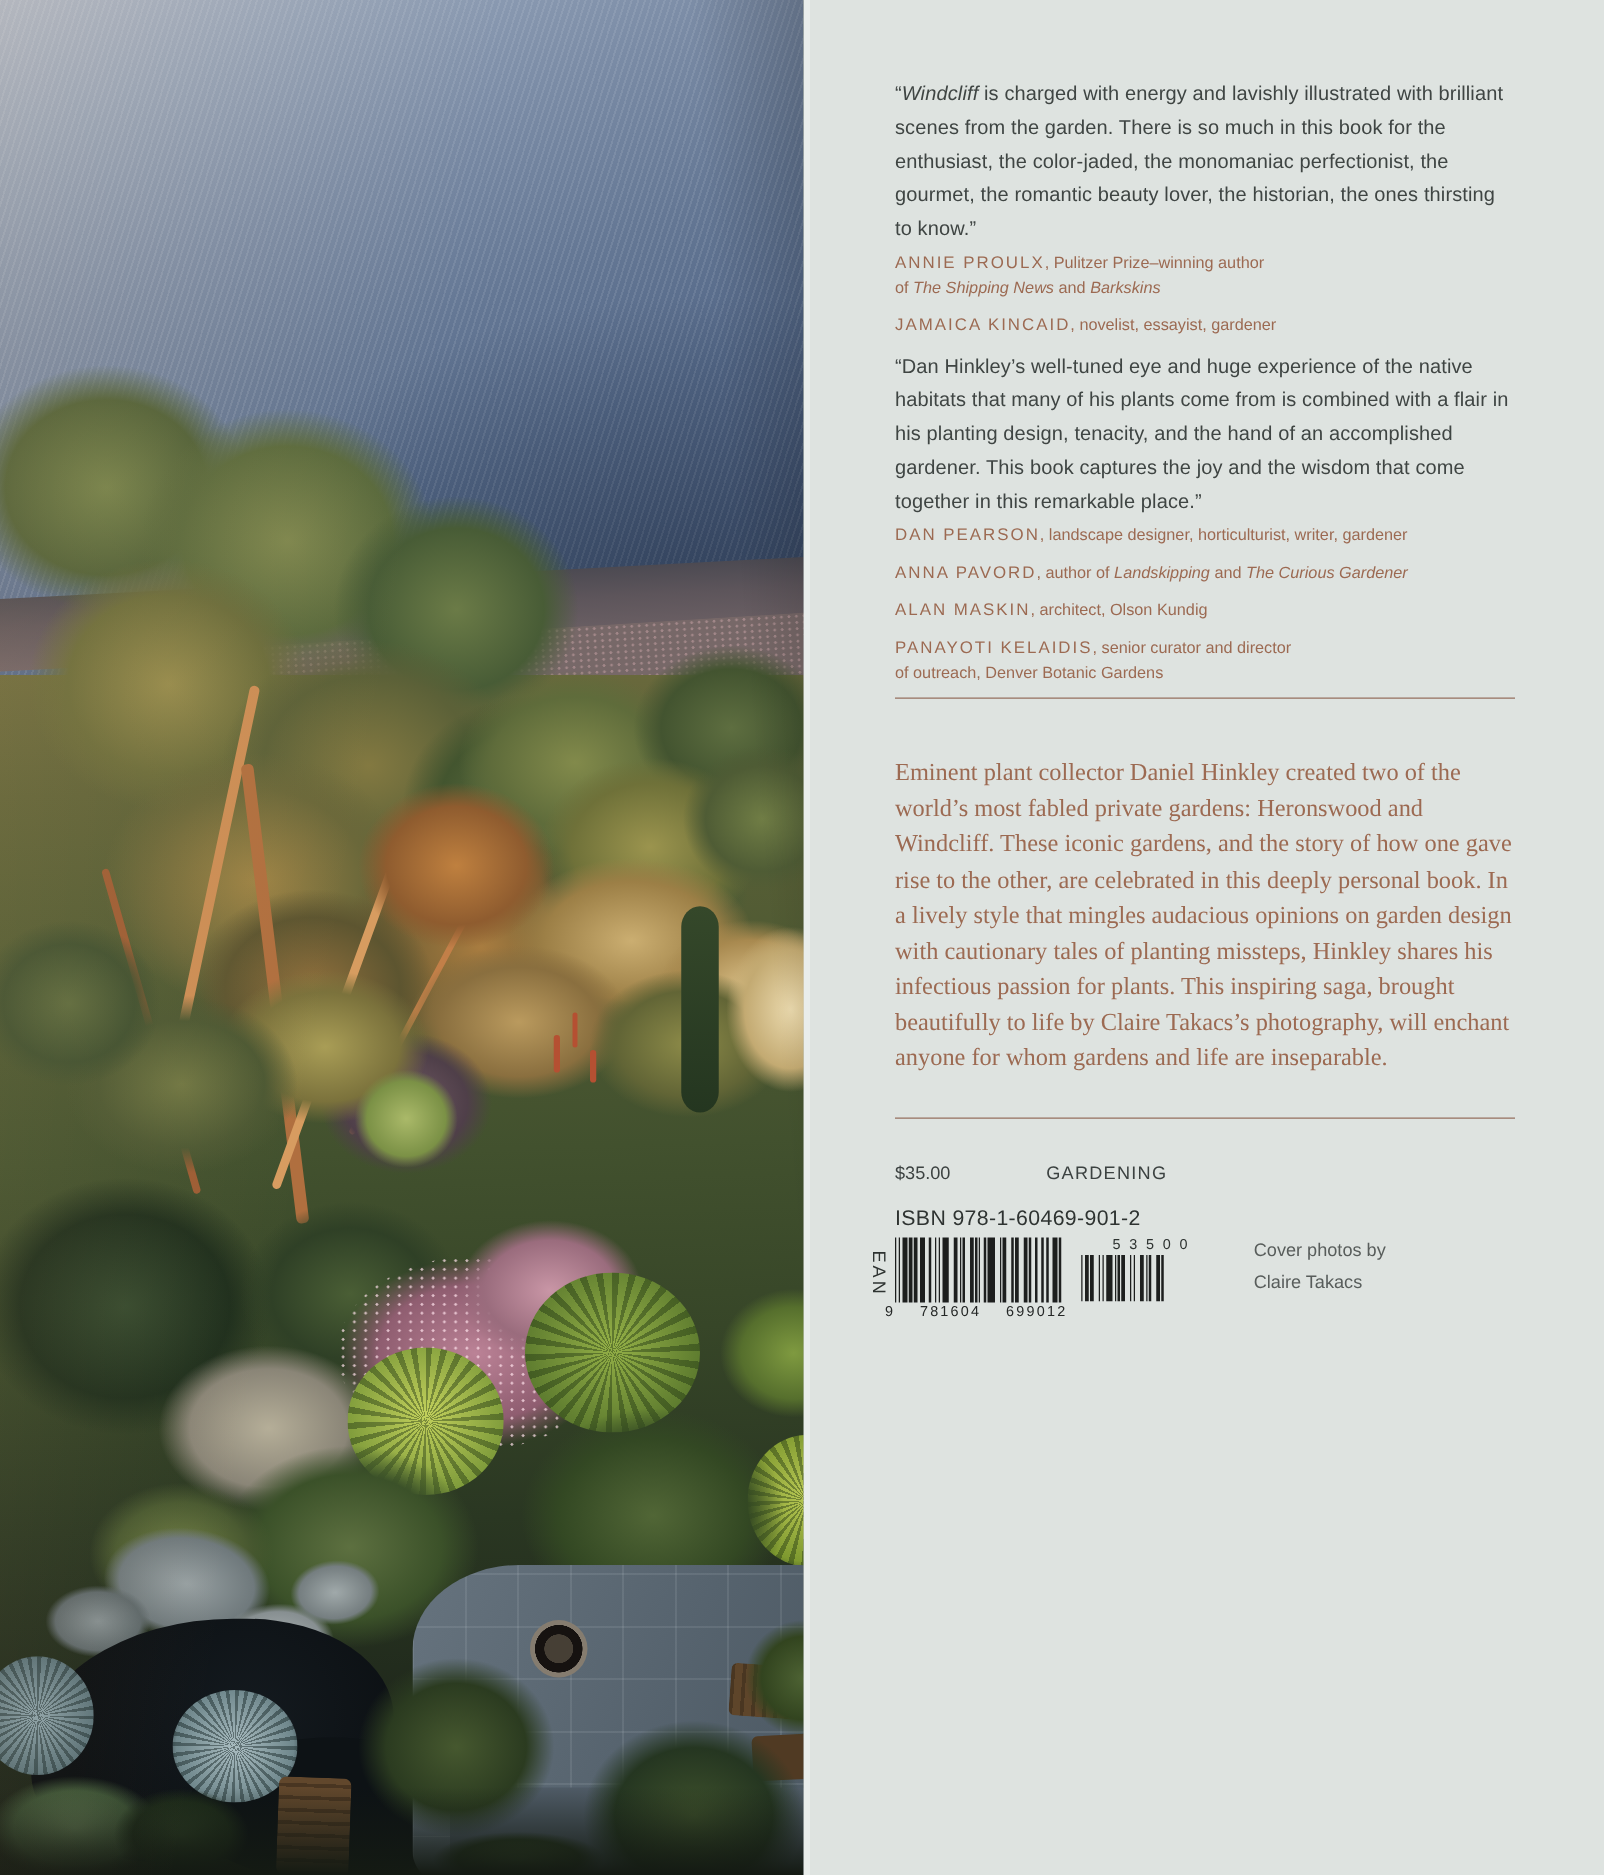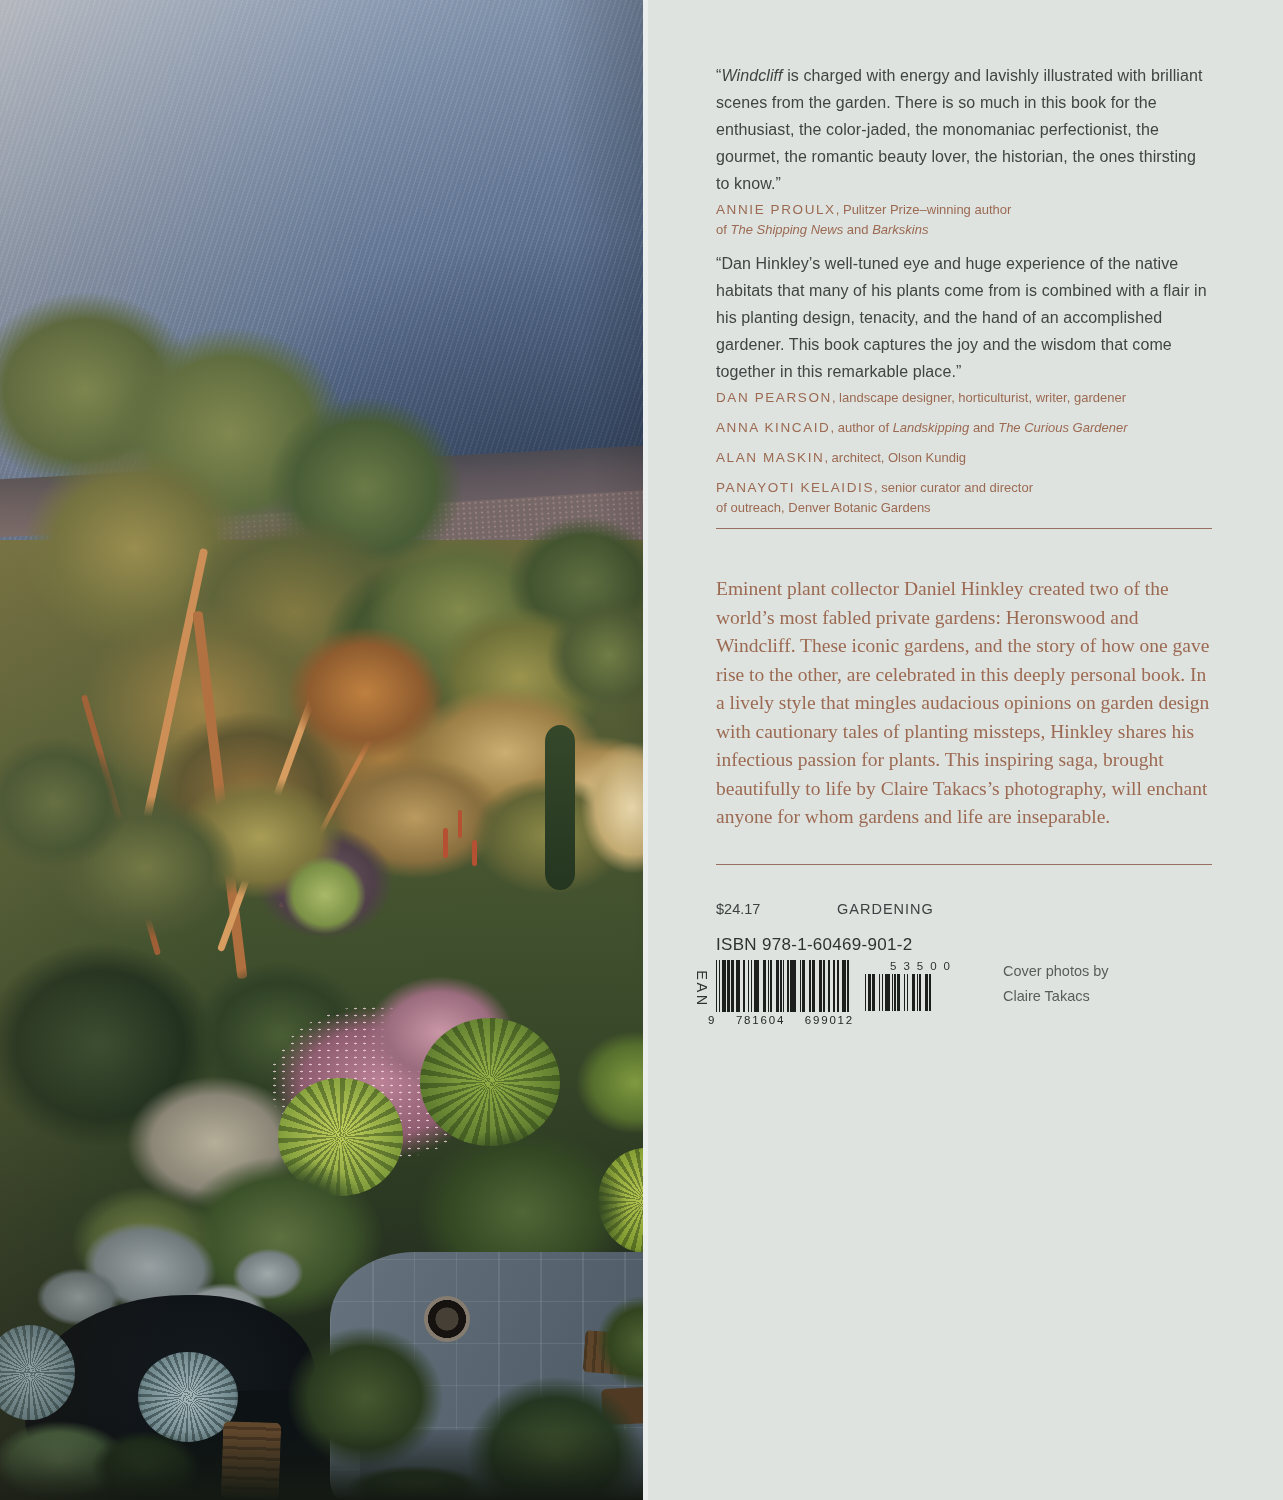--- a/index.html
+++ b/index.html
@@ -178,47 +178,48 @@
   </div>
 
   <div class="panel">
 
     <figure class="quote">
       <blockquote>“<i>Windcliff</i> is charged with energy and lavishly illustrated with brilliant scenes from the garden. There is so much in this book for the enthusiast, the color-jaded, the monomaniac perfectionist, the gourmet, the romantic beauty lover, the historian, the ones thirsting to know.”</blockquote>
       <figcaption><span class="attr-name">ANNIE PROULX</span><span class="attr-role">, Pulitzer Prize–winning author<br>of <i>The Shipping News</i> and <i>Barkskins</i></span></figcaption>
     </figure>
 
     <figure class="quote">
+      <figcaption><span class="attr-name">JAMAICA KINCAID</span><span class="attr-role">, novelist, essayist, gardener</span></figcaption>
     </figure>
 
     <figure class="quote">
       <blockquote>“Dan Hinkley’s well-tuned eye and huge experience of the native habitats that many of his plants come from is combined with a flair in his planting design, tenacity, and the hand of an accomplished gardener. This book captures the joy and the wisdom that come together in this remarkable place.”</blockquote>
       <figcaption><span class="attr-name">DAN PEARSON</span><span class="attr-role">, landscape designer, horticulturist, writer, gardener</span></figcaption>
     </figure>
 
     <figure class="quote">
-      <figcaption><span class="attr-name">ANNA KINCAID</span><span class="attr-role">, author of <i>Landskipping</i> and <i>The Curious Gardener</i></span></figcaption>
+      <figcaption><span class="attr-name">ANNA PAVORD</span><span class="attr-role">, author of <i>Landskipping</i> and <i>The Curious Gardener</i></span></figcaption>
     </figure>
 
     <figure class="quote">
       <figcaption><span class="attr-name">ALAN MASKIN</span><span class="attr-role">, architect, Olson Kundig</span></figcaption>
     </figure>
 
     <figure class="quote">
       <figcaption><span class="attr-name">PANAYOTI KELAIDIS</span><span class="attr-role">, senior curator and director<br>of outreach, Denver Botanic Gardens</span></figcaption>
     </figure>
 
     <hr class="rule">
 
     <p class="description">Eminent plant collector Daniel Hinkley created two of the world’s most fabled private gardens: Heronswood and Windcliff. These iconic gardens, and the story of how one gave rise to the other, are celebrated in this deeply personal book. In a lively style that mingles audacious opinions on garden design with cautionary tales of planting missteps, Hinkley shares his infectious passion for plants. This inspiring saga, brought beautifully to life by Claire Takacs’s photography, will enchant anyone for whom gardens and life are inseparable.</p>
 
     <hr class="rule rule2">
 
     <div class="meta-row">
-      <span class="price">$24.17</span>
+      <span class="price">$35.00</span>
       <span class="category">GARDENING</span>
     </div>
 
     <div class="barcode-row">
       <span class="ean">EAN</span>
       <div class="bc-main">
         <div class="isbn-line">ISBN 978-1-60469-901-2</div>
         <div class="bars-flex">
           <div class="bc-col">
             <div class="bars main-bars">

